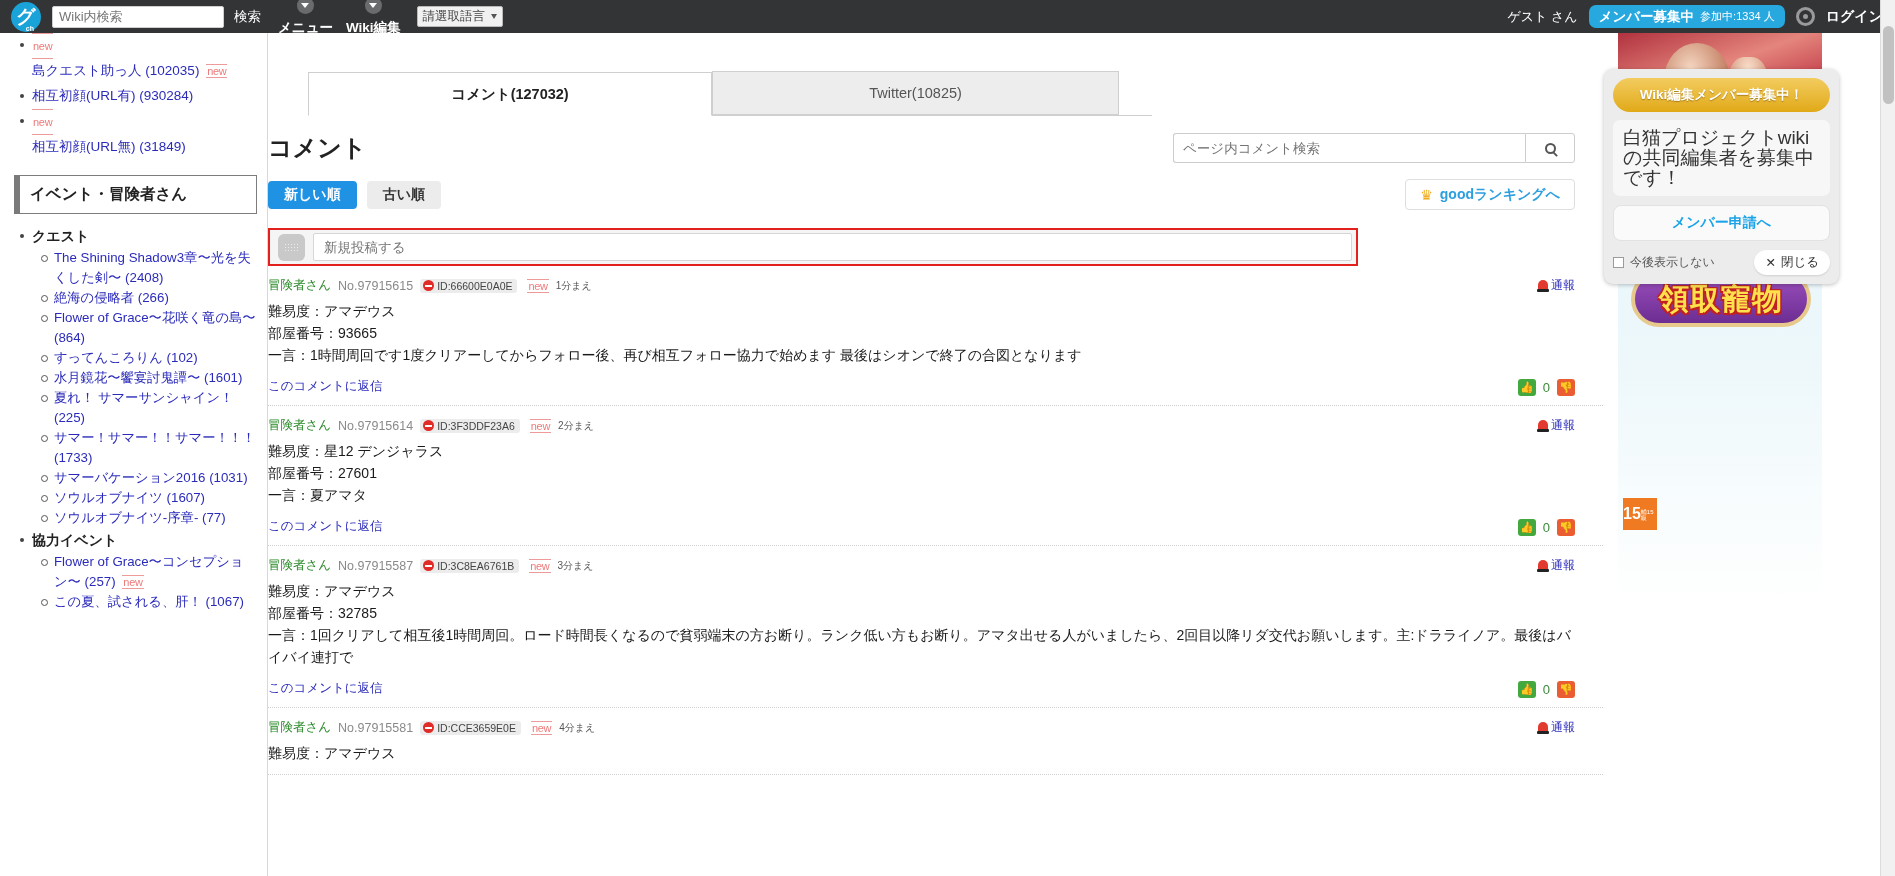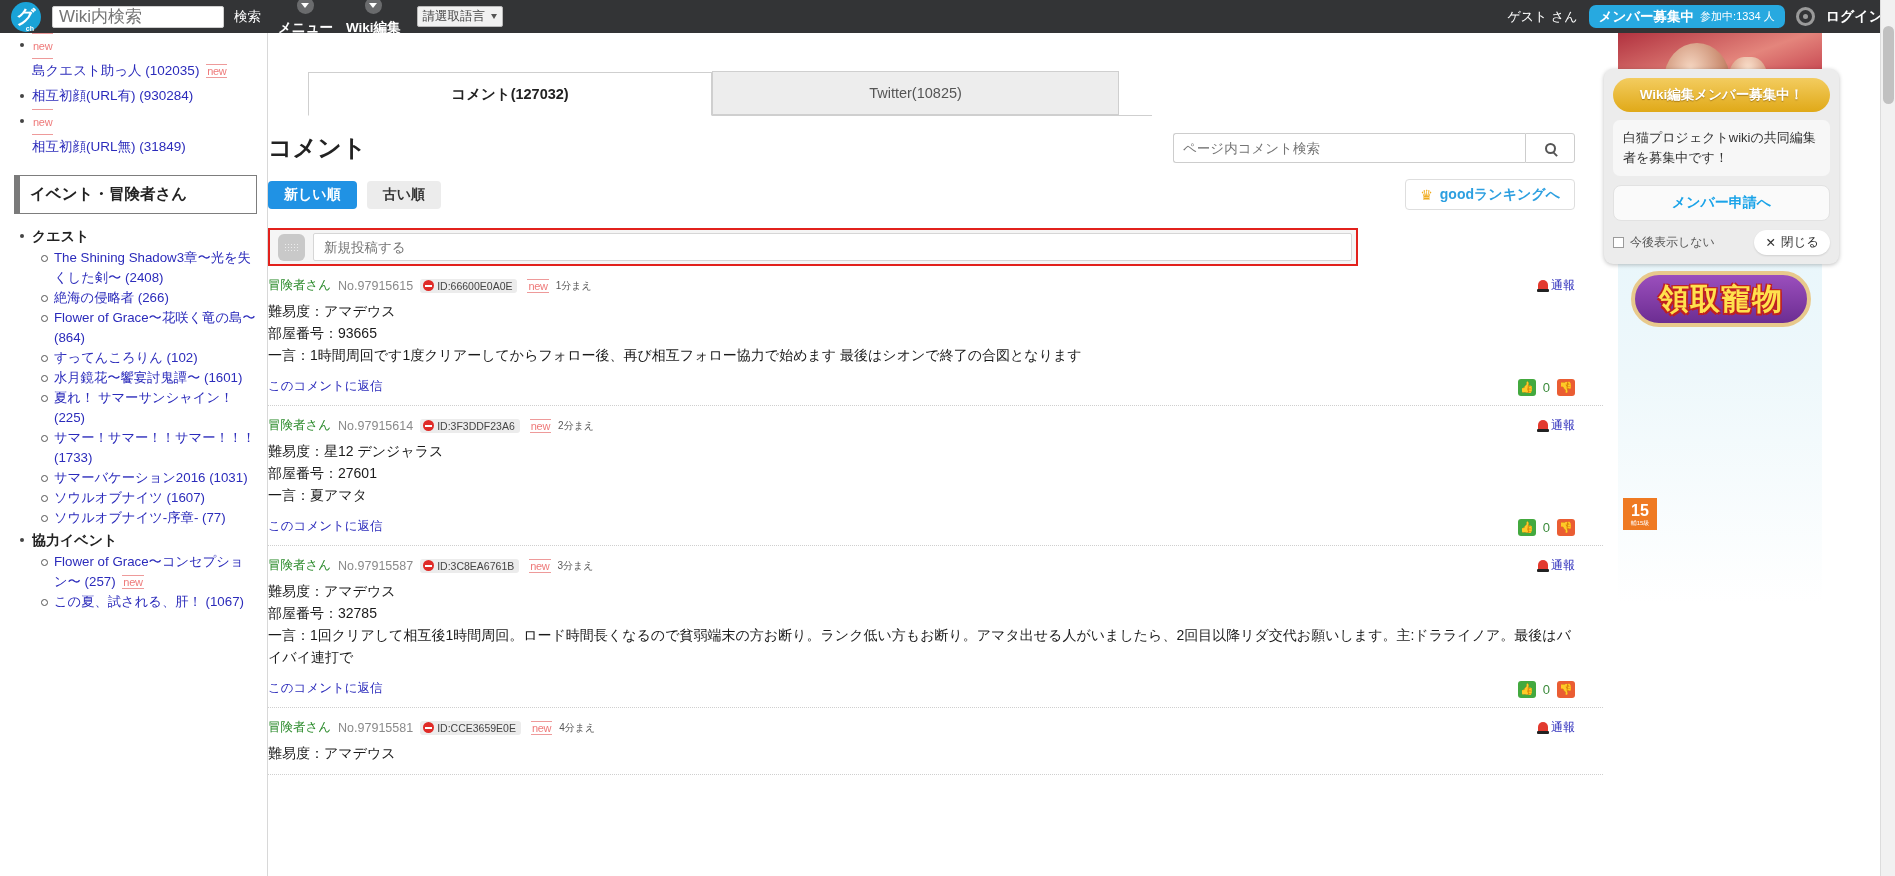--- a/index.html
+++ b/index.html
@@ -24,21 +24,21 @@
     width:30px;height:30px;border-radius:50%;background:#1aa3d8;
     display:flex;align-items:center;justify-content:center;
     color:#fff;font-weight:bold;font-size:19px;line-height:1;
     position:relative;
   }
   .gch-logo .circ .sub{
     position:absolute;bottom:0px;right:7px;font-size:7px;font-weight:bold;color:#fff;
   }
   .tb-search{
     width:172px;height:22px;border:1px solid #cfcfcf;background:#fff;
-    font-size:17px;padding:2px 6px;color:#999;border-radius:2px;
+    font-size:13px;padding:2px 6px;color:#999;border-radius:2px;
     font-family:"Liberation Sans","DejaVu Sans",sans-serif;
   }
   .tb-searchbtn{
     margin-left:6px;height:24px;background:#333436;color:#fff;border:none;
     font-size:13.5px;cursor:pointer;padding:0 4px;
     font-family:"Liberation Sans","DejaVu Sans",sans-serif;
   }
   .tb-item{
     display:flex;align-items:center;gap:5px;margin-left:13px;color:#fff;
     font-size:13.5px;font-weight:bold;cursor:pointer;white-space:nowrap;flex-direction:column;
@@ -283,38 +283,38 @@
     position:absolute;left:13px;top:238px;width:180px;height:56px;border-radius:28px;
     background:linear-gradient(#9b4fbd,#6c2d92);border:4px solid #e8c98c;
     display:flex;align-items:center;justify-content:center;
     color:#ffe14d;font-size:30px;font-weight:bold;
     text-shadow:-1.5px -1.5px 0 #c02020,1.5px -1.5px 0 #c02020,-1.5px 1.5px 0 #c02020,1.5px 1.5px 0 #c02020;
     font-family:"DejaVu Sans",sans-serif;letter-spacing:1px;
   }
   .ad-rating{
     position:absolute;left:5px;top:465px;width:34px;height:32px;background:#ef7a22;
     color:#fff;font-weight:bold;font-size:16px;line-height:1;
-    display:flex;flex-direction:column;align-items:center;justify-content:center;
+    display:flex;flex-direction:row;align-items:center;justify-content:center;
   }
   .ad-rating .sm{font-size:6px;font-weight:normal;margin-top:1px;}
 
   .wikibox{
     position:absolute;left:1604px;top:36px;width:235px;
     background:#ececec;border-radius:9px;padding:9px;box-shadow:0 1px 4px rgba(0,0,0,.25);
     z-index:20;
   }
   .wikibox-title{
     height:34px;border-radius:17px;background:linear-gradient(#f3cc5f,#e0a918);
     display:flex;align-items:center;justify-content:center;
     color:#fff;font-weight:bold;font-size:13.5px;
     text-shadow:0 1px 1px rgba(120,80,0,.55);
   }
   .wikibox-text{
     margin-top:8px;background:#f7f7f7;border-radius:7px;padding:8px 10px;
-    font-size:13px;line-height:20px;color:#333;
+    font-size:19px;line-height:20px;color:#333;
   }
   .wikibox-apply{
     margin-top:9px;height:36px;border-radius:8px;background:#fafafa;
     border:1px solid #e2e2e2;display:flex;align-items:center;justify-content:center;
     color:#1aa3e8;font-weight:bold;font-size:14px;cursor:pointer;
   }
   .wikibox-foot{
     margin-top:9px;display:flex;align-items:center;font-size:12px;color:#555;gap:6px;
   }
   .chk{

